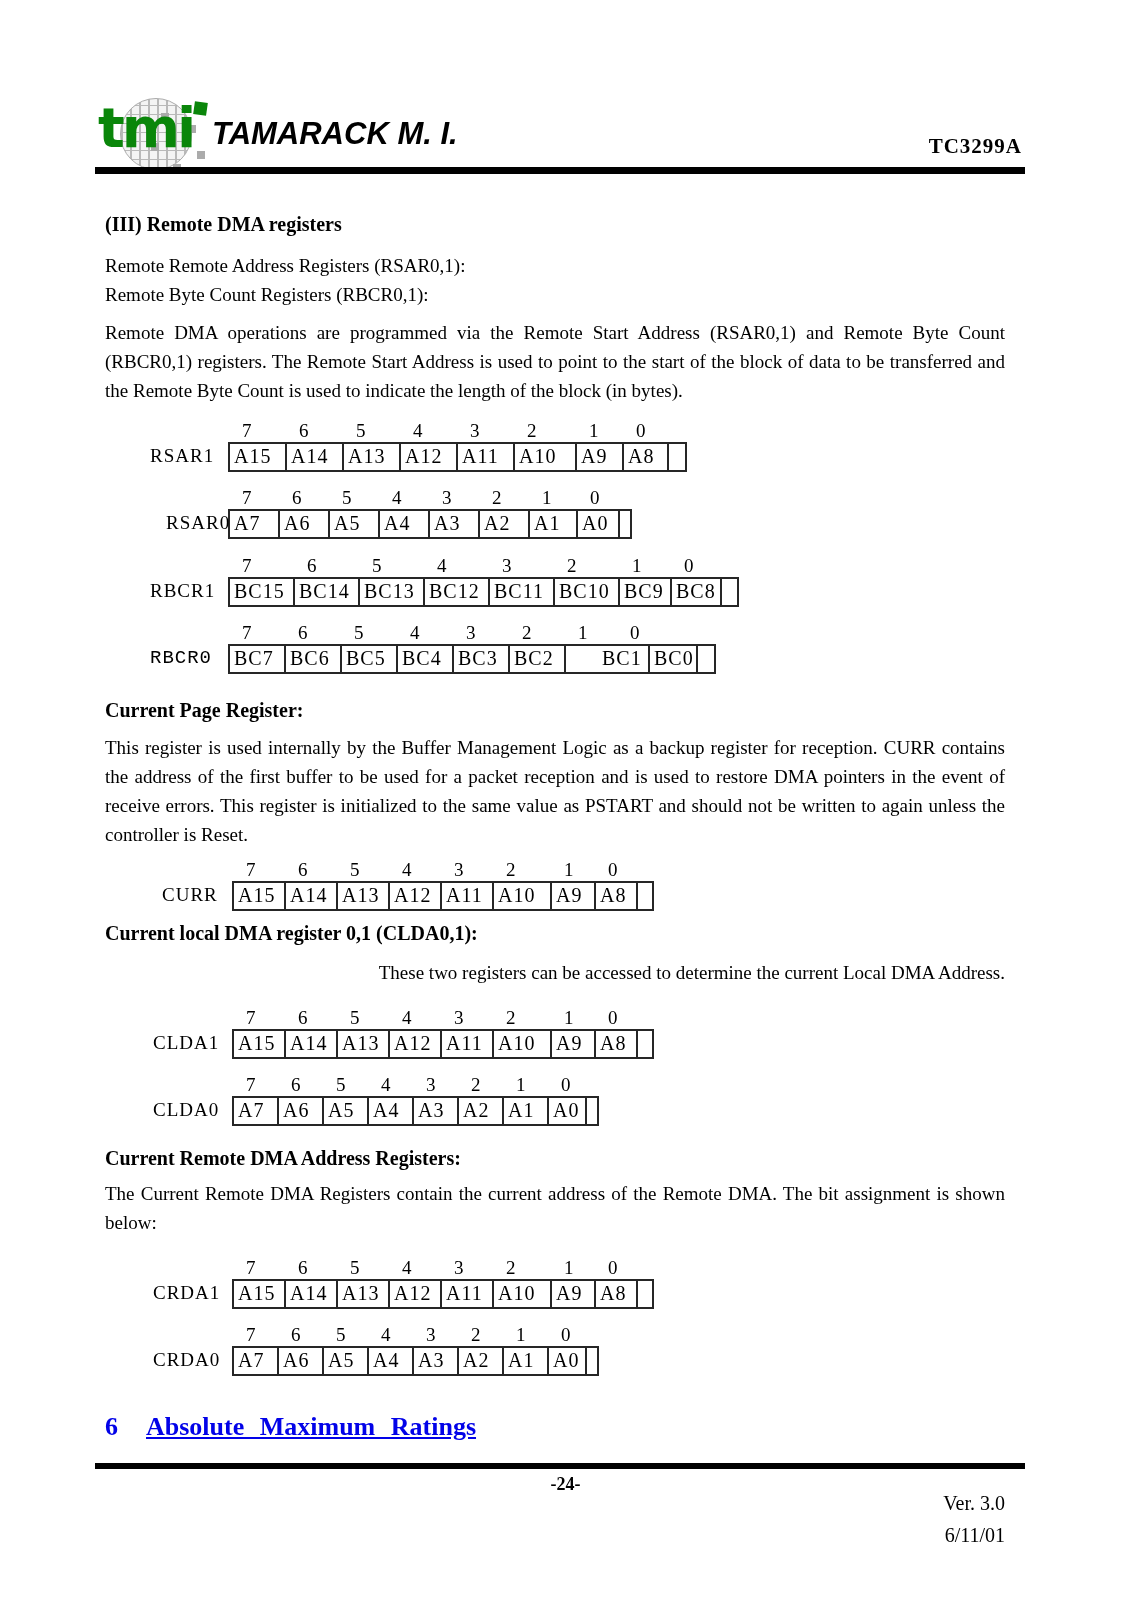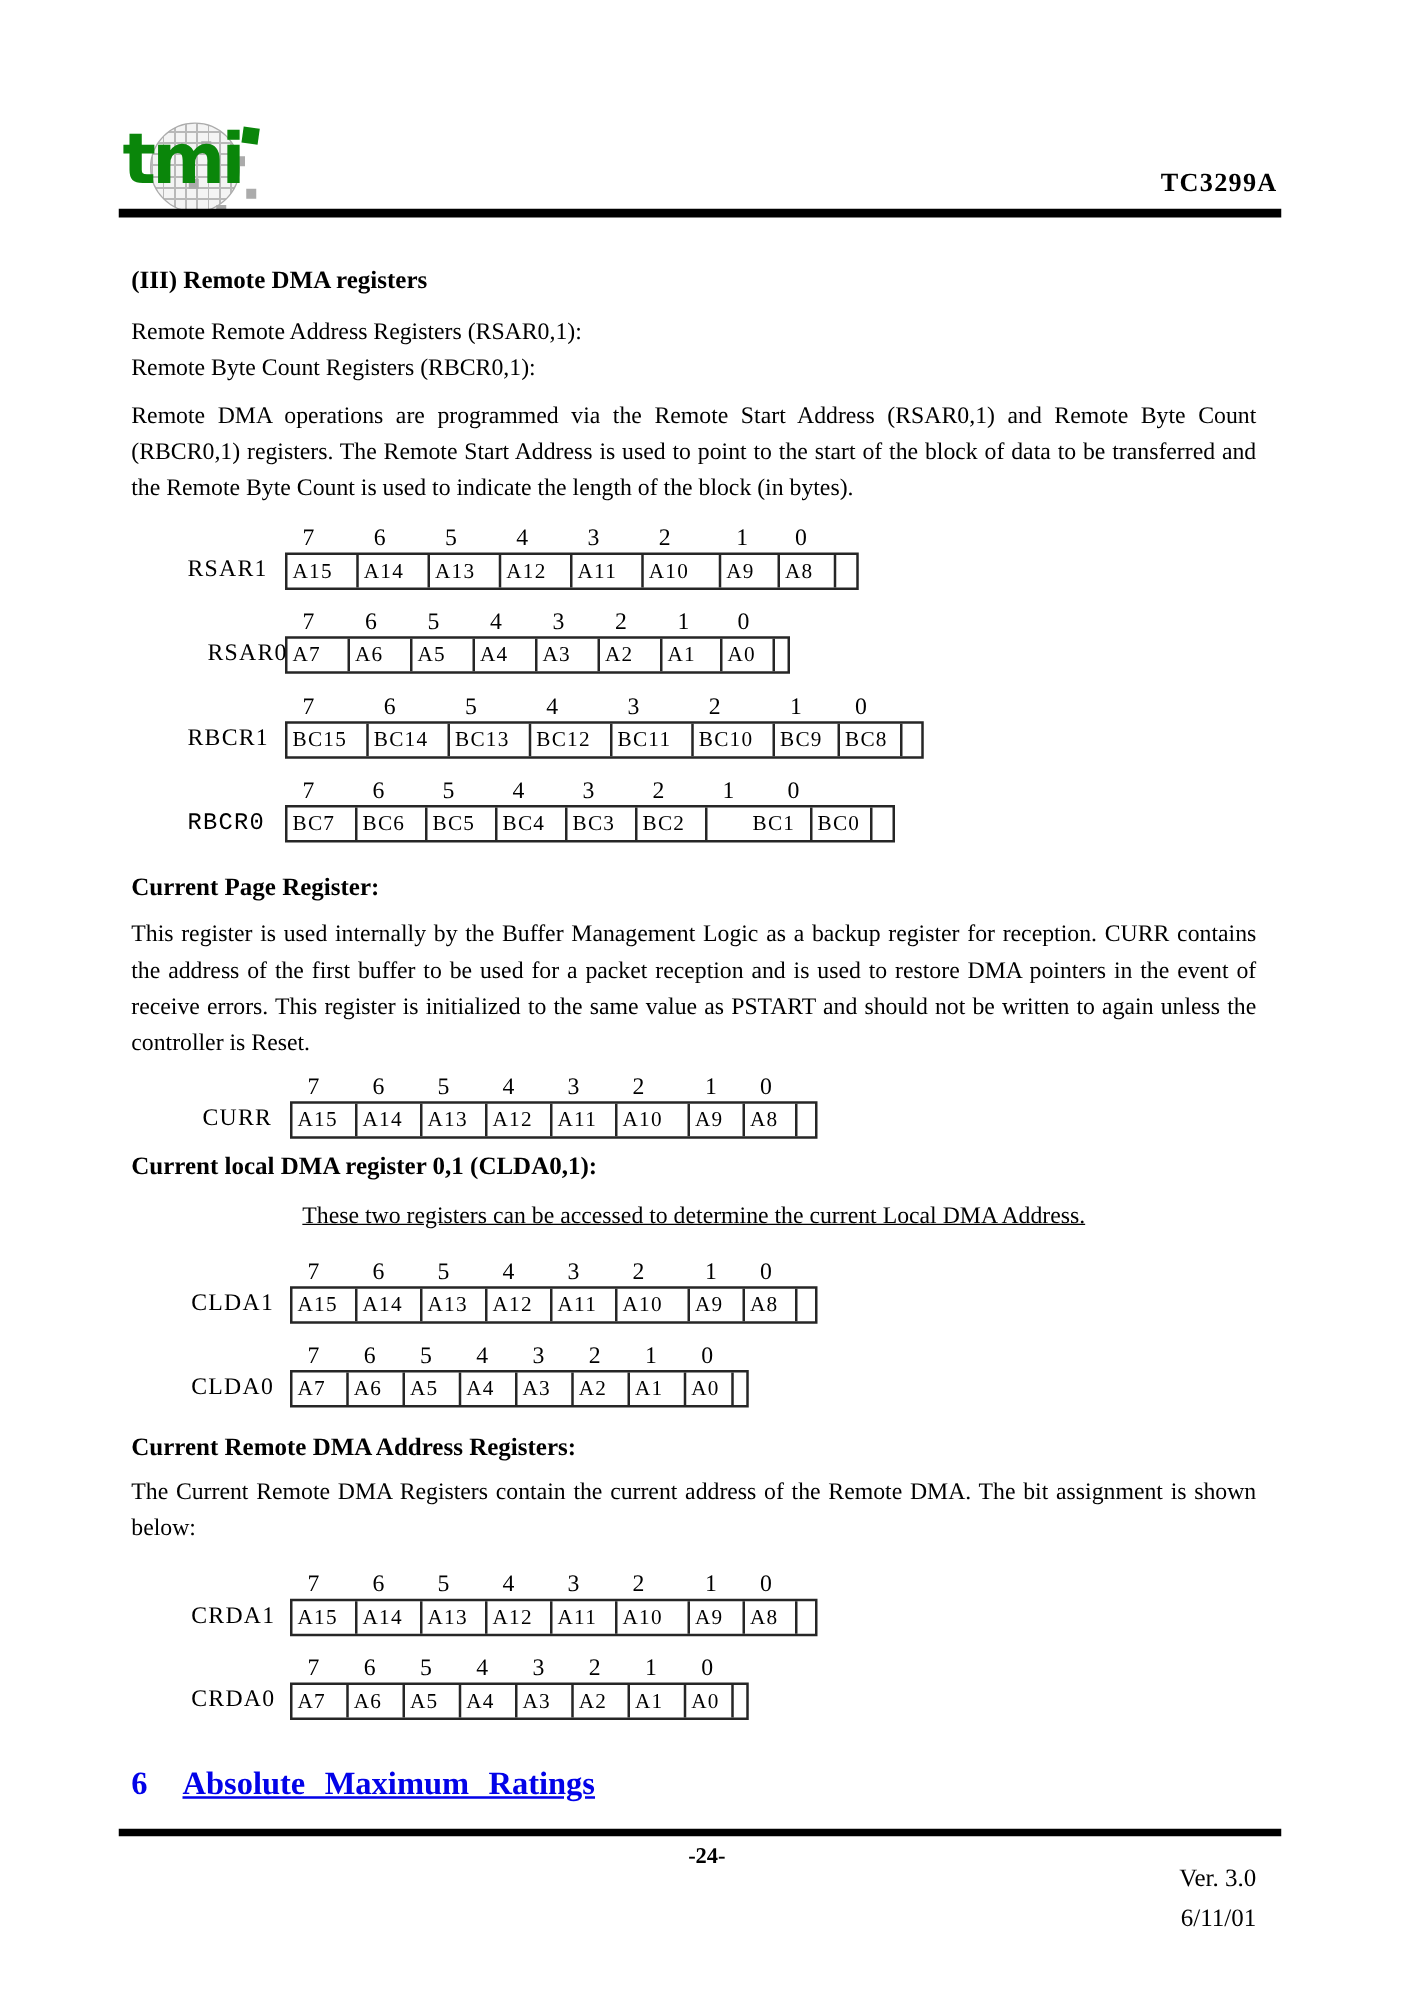--- a/index.html
+++ b/index.html
@@ -50,32 +50,32 @@
 
   
   .content{position:absolute;left:105px;top:200px;width:900px;font-size:19px;}
   .h-bold{font-weight:bold;font-size:20px;line-height:22px;}
   .s1-heading{margin-top:13px;}
   .sub-lines{margin-top:16px;line-height:29px;}
   .para{margin-top:9px;line-height:29px;text-align:justify;}
   .s2-heading{margin-top:25px;}
   .s2-para{margin-top:12px;}
   .s3-heading{margin-top:11px;}
-  .s3-para{margin-top:14px;text-align:center;text-decoration:underline;}
+  .s3-para{margin-top:14px;text-align:right;}
   .s4-heading{margin-top:21px;}
   .s4-para{margin-top:10px;}
 
   
   .reg{position:relative;height:52px;}
   .reg-label{position:absolute;top:25px;font-size:19px;letter-spacing:1px;white-space:nowrap;}
   .reg-nums{display:flex;height:22px;line-height:22px;font-size:19px;}
   .bitnum{display:inline-block;text-indent:14px;}
   .reg-cells{
     display:inline-flex;height:26px;line-height:25px;
-    border:2px solid #262626;font-size:17px;
+    border:2px solid #262626;font-size:20px;
   }
   .bitcell{
     display:inline-block;padding-left:4px;letter-spacing:1px;
     border-right:2px solid #262626;white-space:nowrap;overflow:hidden;
   }
   .bitcell.tail{border-right:none;padding-left:0;}
 
   
   .next-section{
     margin-top:36px;
@@ -98,20 +98,21 @@
   <div class="logo">
     <div class="wafer">
       <span class="wsq s1"></span>
       <span class="wsq s2"></span>
       <span class="wsq s3"></span>
       <span class="wsq s4"></span>
       <span class="wsq s5"></span>
     </div>
     <span class="idot"></span>
     <span class="tmi">tmi</span>
+    <span class="company">TAMARACK M. I.</span>
   </div>
   <div class="doc-code">TC3299A</div>
   <div class="rule-top"></div>
 
   <div class="content">
 
     <div class="h-bold s1-heading">(III) Remote DMA registers</div>
 
     <div class="sub-lines">
       <div>Remote Remote Address Registers (RSAR0,1):</div>

